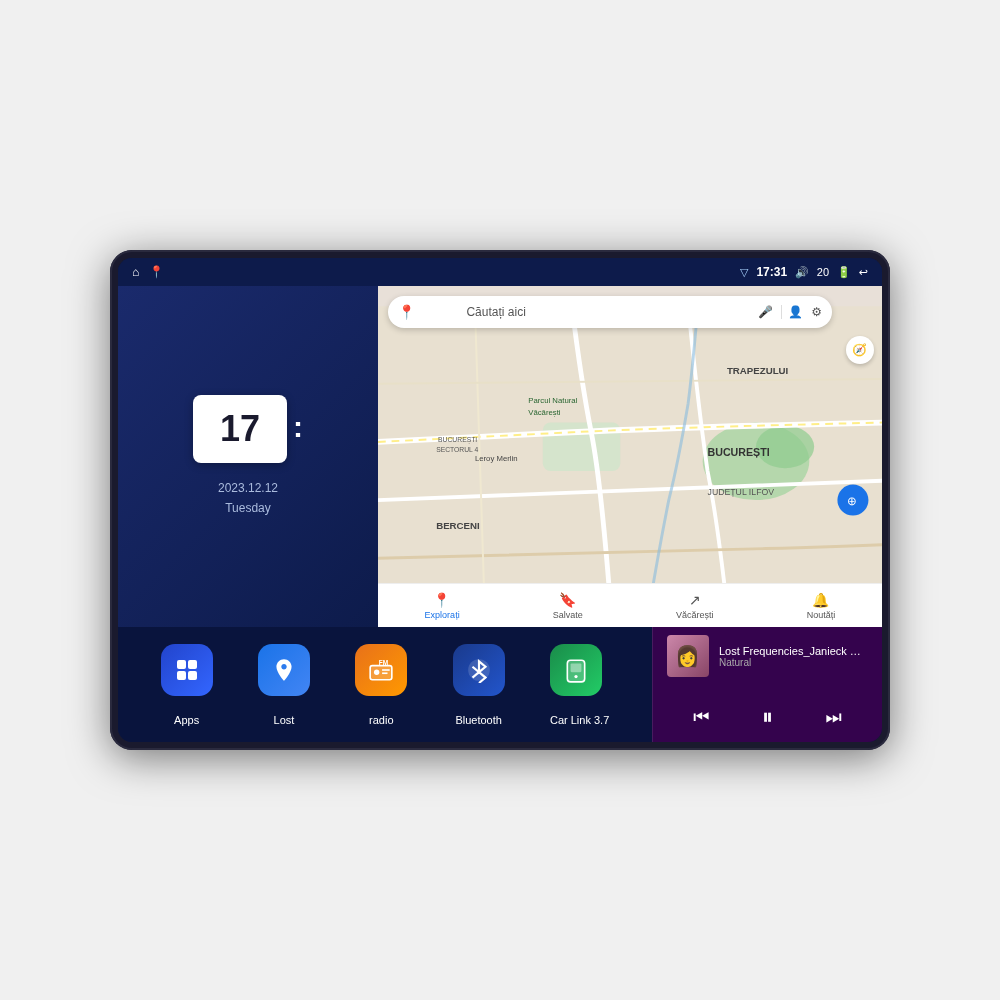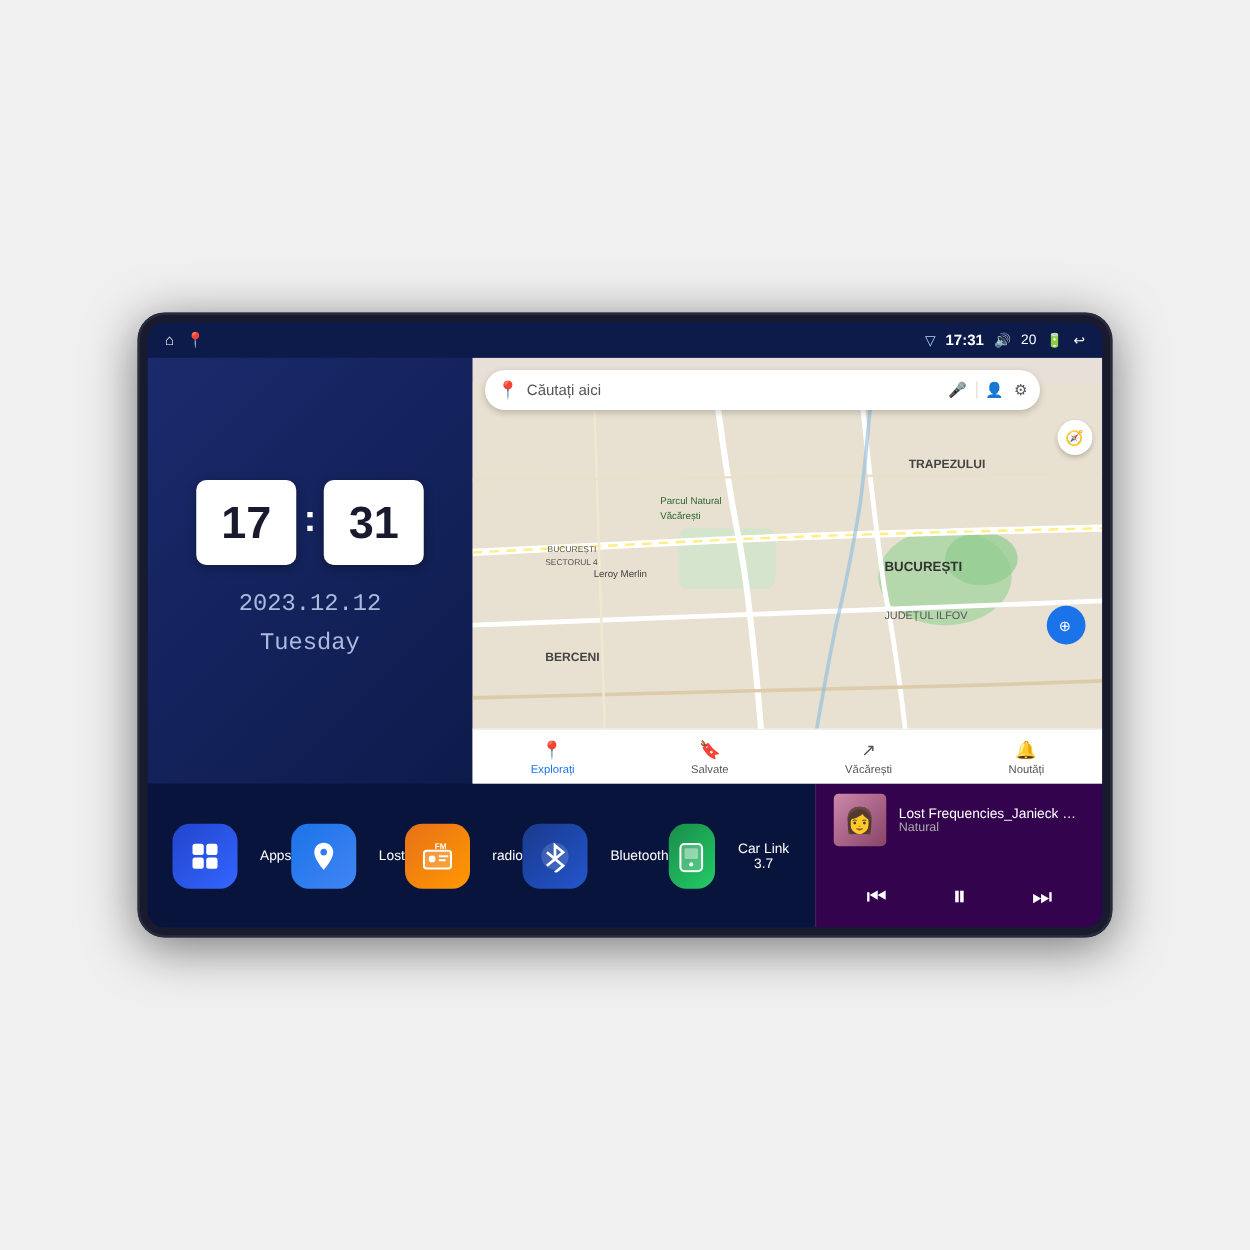--- a/index.html
+++ b/index.html
@@ -93,44 +93,43 @@
     .clock-display {
       display: flex;
       gap: 6px;
       align-items: center;
       margin-bottom: 16px;
     }
 
     .clock-tile {
       background: white;
       border-radius: 8px;
-      width: 80px;
+      width: 94px;
       height: 68px;
       display: flex;
       align-items: center;
       justify-content: center;
       font-size: 36px;
       font-weight: bold;
       color: #1a1a2e;
       box-shadow: 0 2px 8px rgba(0,0,0,0.3);
     }
 
     .clock-colon {
       color: white;
       font-size: 30px;
       font-weight: bold;
       margin-bottom: 4px;
     }
 
     .clock-date {
       color: #aabbdd;
-      font-size: 19px;
+      font-size: 12px;
       text-align: center;
       line-height: 1.6;
-      font-family: Liberation Mono, monospace;
     }
 
     
     .map-panel {
       flex: 1;
       background: #e8e0d8;
       position: relative;
       overflow: hidden;
     }
 
@@ -232,22 +231,21 @@
     .apps-bar {
       flex: 1;
       display: flex;
       align-items: center;
       justify-content: space-around;
       padding: 8px 20px;
     }
 
     .app-item {
       display: flex;
-      flex-direction: row;
-      align-items: center;
+      flex-direction: column;
       gap: 18px;
       cursor: pointer;
     }
 
     .app-icon {
       width: 52px;
       height: 52px;
       border-radius: 14px;
       display: flex;
       align-items: center;
@@ -353,21 +351,20 @@
     </div>
 
     <div class="main-area">
 
       <div class="top-section">
 
         <div class="clock-panel">
           <div class="clock-display">
             <div class="clock-tile">17</div>
             <div class="clock-colon">:</div>
-            <div class="clock-tile">31</div>
           </div>
           <div class="clock-date">
             <div>2023.12.12</div>
             <div>Tuesday</div>
           </div>
         </div>
 
         <div class="map-panel">
           
           <svg class="map-svg" viewBox="0 0 520 310" xmlns="http://www.w3.org/2000/svg">
@@ -403,21 +400,21 @@
             <text x="60" y="150" font-size="7" fill="#555" font-family="Arial">SECTORUL 4</text>
             <text x="5" y="310" font-size="7" fill="#aaa" font-family="Arial">Google</text>
 
             <circle cx="490" cy="200" r="16" fill="#1a73e8"></circle>
             <text x="484" y="205" font-size="12" fill="white" font-family="Arial">⊕</text>
           </svg>
 
           
           <div class="map-search-bar">
             <span style="color:#1a73e8; font-size:14px;">📍</span>
-            <span style="font-size:12px; color:#555;">Căutați aici</span>
+            <span style="font-size:12px; color:#555;margin-left:45px;">Căutați aici</span>
             <div class="map-search-icons">
               <span style="font-size:12px; color:#555;">🎤</span>
               <span style="font-size:12px; color:#555; margin: 0 2px; border-left:1px solid #ddd; padding-left:6px;">👤</span>
               <span style="font-size:12px; color:#555;">⚙</span>
             </div>
           </div>
 
           
           <div class="map-side-controls">
             <div class="map-ctrl-btn">🧭</div>

